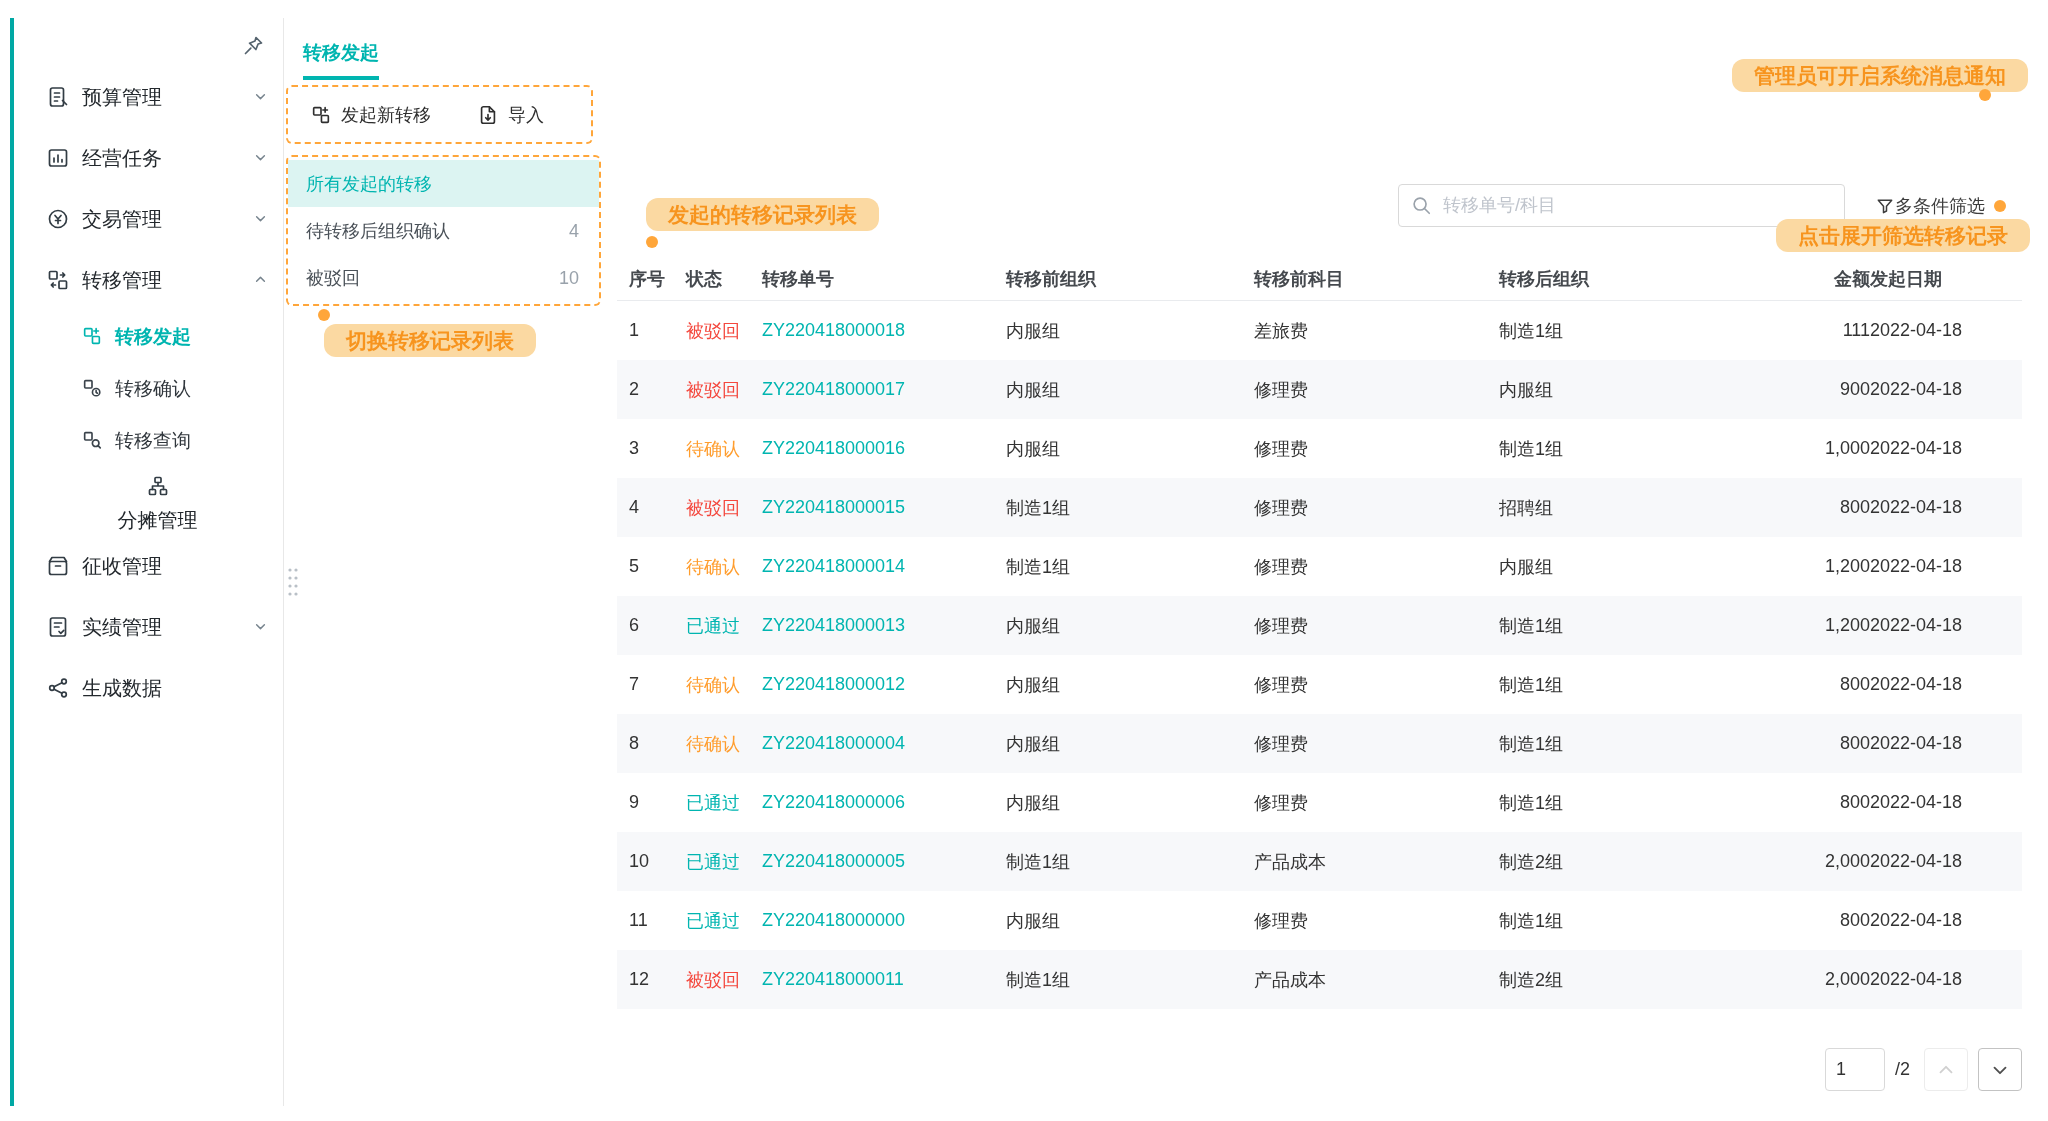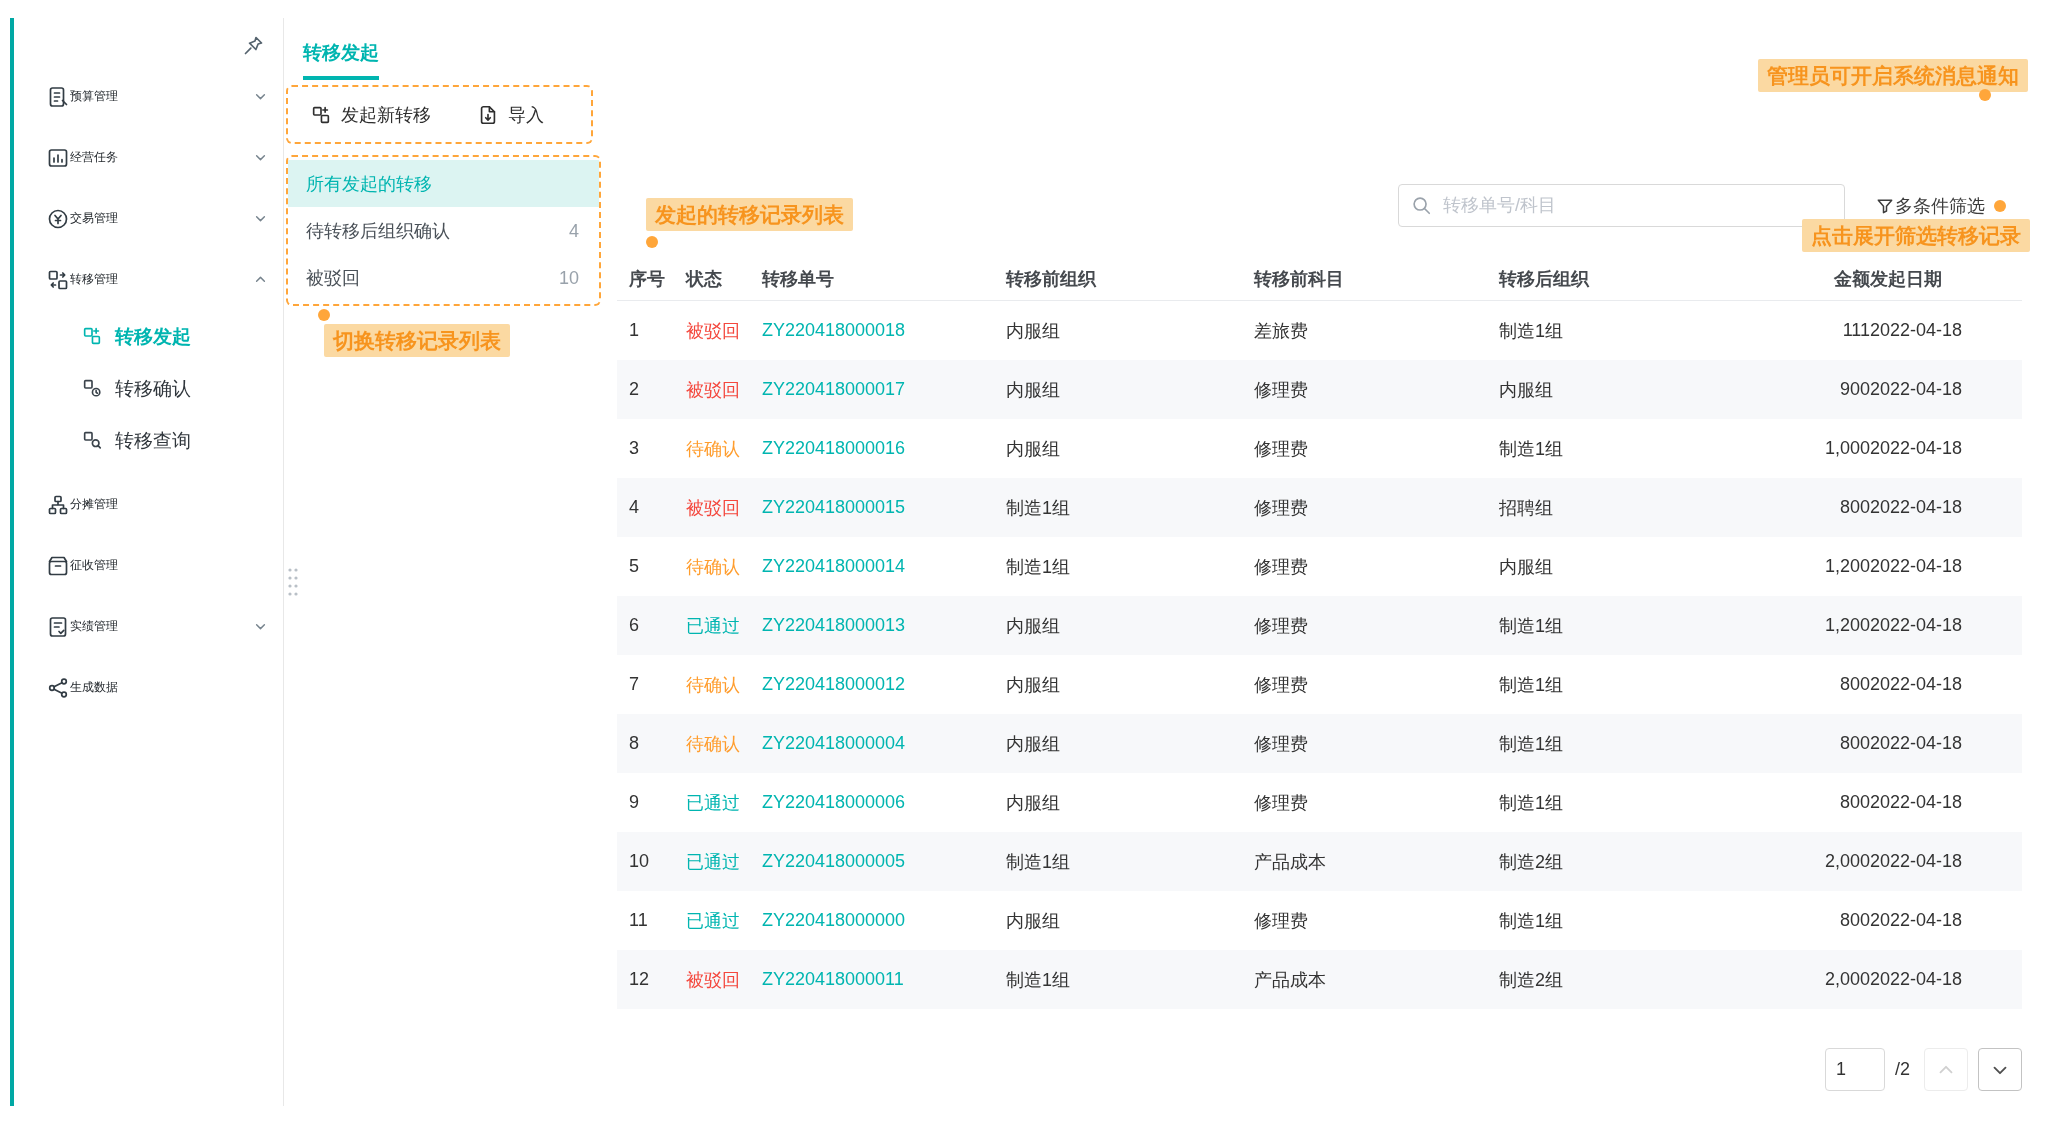--- a/index.html
+++ b/index.html
@@ -13,44 +13,44 @@
   }
   html,body{margin:0;padding:0;background:#fff;}
   body{width:2048px;height:1121px;font-family:"Liberation Sans","DejaVu Sans",sans-serif;color:#333;}
   .app{position:relative;width:2048px;height:1121px;overflow:hidden;background:#fff;}
   .accent-strip{position:absolute;left:10px;top:18px;width:4px;height:1088px;background:#00a8a4;}
 
   
   .sidebar{position:absolute;left:14px;top:18px;width:269px;height:1088px;background:#fff;border-right:1px solid var(--border);}
   .pin-btn{position:absolute;top:14px;right:16px;width:28px;height:28px;color:#55636e;cursor:pointer;display:flex;align-items:center;justify-content:center;}
   .nav{position:absolute;top:48px;left:0;right:0;}
-  .nav-item{height:61px;display:flex;align-items:center;padding:0 14px 0 32px;font-size:12px;color:#23282d;cursor:pointer;line-height:1;font-family:Liberation Mono, monospace;}
+  .nav-item{height:61px;display:flex;align-items:center;padding:0 14px 0 32px;gap:12px;font-size:20px;color:#23282d;cursor:pointer;line-height:1;}
   .nav-item .nico{width:24px;height:24px;flex:none;color:#323c44;}
   .chev{margin-left:auto;width:17px;height:17px;color:#76838d;flex:none;}
   .sub-item{height:52px;display:flex;align-items:center;padding:0 14px 0 67px;gap:12px;font-size:19px;color:#30363c;cursor:pointer;line-height:1;}
   .sub-item .nico{width:22px;height:22px;flex:none;color:#3a434b;}
   .sub-item.active{color:var(--accent);font-weight:700;}
   .sub-item.active .nico{color:var(--accent);}
-  .gap-after-sub{margin-top:8px;}
+  .gap-after-sub{margin-top:8px;flex-direction:column;}
   .grip{position:absolute;left:286px;top:565px;z-index:5;cursor:col-resize;}
 
   
   .content{position:absolute;left:283px;top:18px;width:1765px;height:1103px;}
   .tab{position:absolute;left:20px;top:24px;font-size:19px;font-weight:700;color:var(--accent);padding-bottom:11px;border-bottom:4px solid var(--accent);cursor:pointer;line-height:1.2;}
 
   .toolbar-box{position:absolute;left:3px;top:67px;width:307px;height:59px;display:flex;align-items:center;gap:46px;padding-left:22px;box-sizing:border-box;font-family:Liberation Mono, monospace;}
   .dashed{border:2px dashed var(--ann-border);border-radius:6px;}
   .tb-btn{display:flex;align-items:center;gap:9px;font-size:18px;color:#2e2e2e;cursor:pointer;white-space:nowrap;}
   .tb-btn .bico{width:22px;height:22px;color:#2e2e2e;}
 
   .gray-band{position:absolute;left:314px;top:71px;width:1431px;height:51px;background:#f2f2f2;}
   .notify-link{position:absolute;right:22px;top:0;height:51px;display:flex;align-items:center;gap:8px;color:var(--accent);font-size:18px;cursor:pointer;white-space:nowrap;}
   .notify-link .bico{width:21px;height:21px;}
 
-  .ann{position:absolute;font-size:21px;font-weight:700;color:var(--ann-text);background:var(--ann-bg);padding:4px 9px;white-space:nowrap;z-index:30;border-radius:2px;line-height:1.2;}
+  .ann{position:absolute;font-size:21px;font-weight:700;color:var(--ann-text);background:var(--ann-bg);padding:4px 22px;white-space:nowrap;z-index:30;border-radius:12px;line-height:1.2;}
   .dot{position:absolute;width:12px;height:12px;border-radius:50%;background:var(--ann-border);z-index:31;}
 
   
   .filter-panel{position:absolute;left:3px;top:137px;width:315px;height:151px;box-sizing:border-box;padding-top:3px;background:#fff;}
   .fp-item{display:flex;align-items:center;height:47px;padding:0 20px 0 18px;font-size:18px;color:#4a5158;cursor:pointer;line-height:1;}
   .fp-item .fp-count{margin-left:auto;color:#99a2ab;font-size:18px;}
   .fp-item.active{background:#dcf4f2;color:var(--accent);}
 
   
   .search-wrap{position:absolute;left:1115px;top:166px;width:447px;height:43px;}

